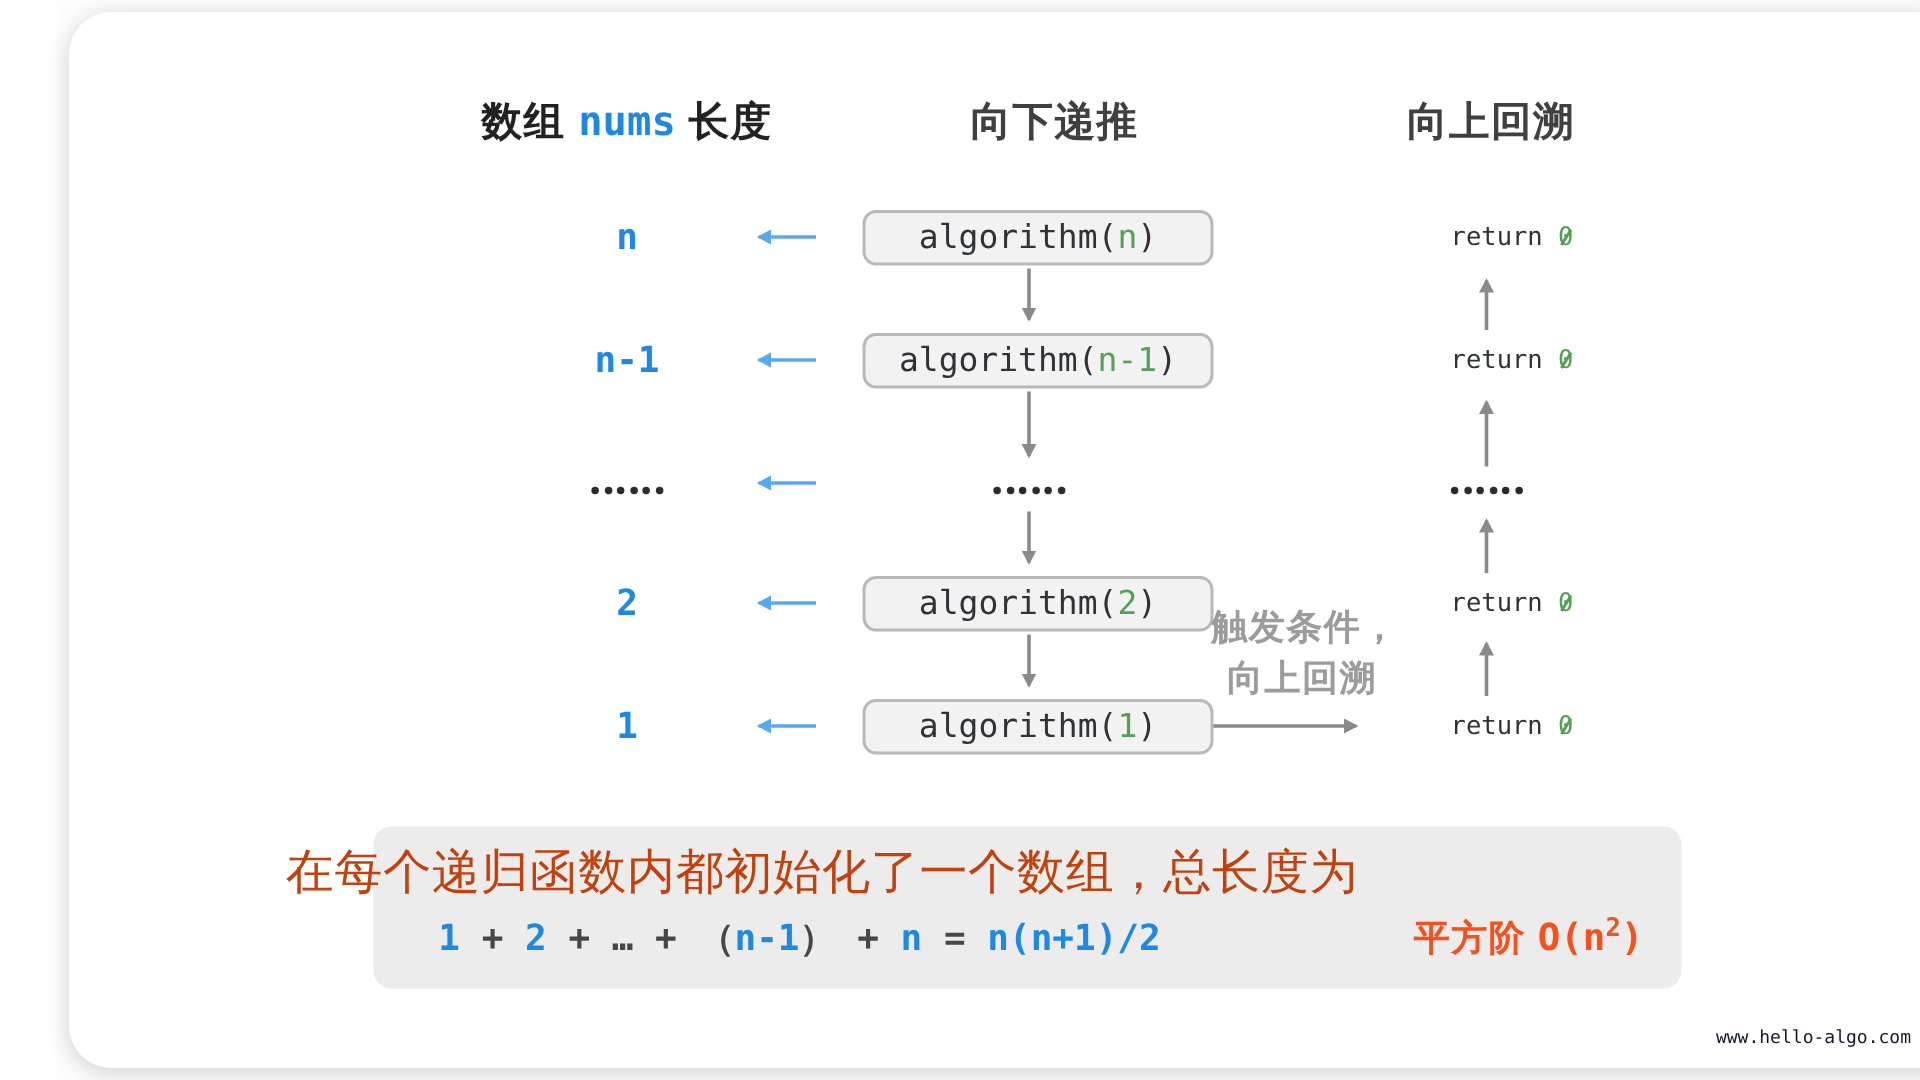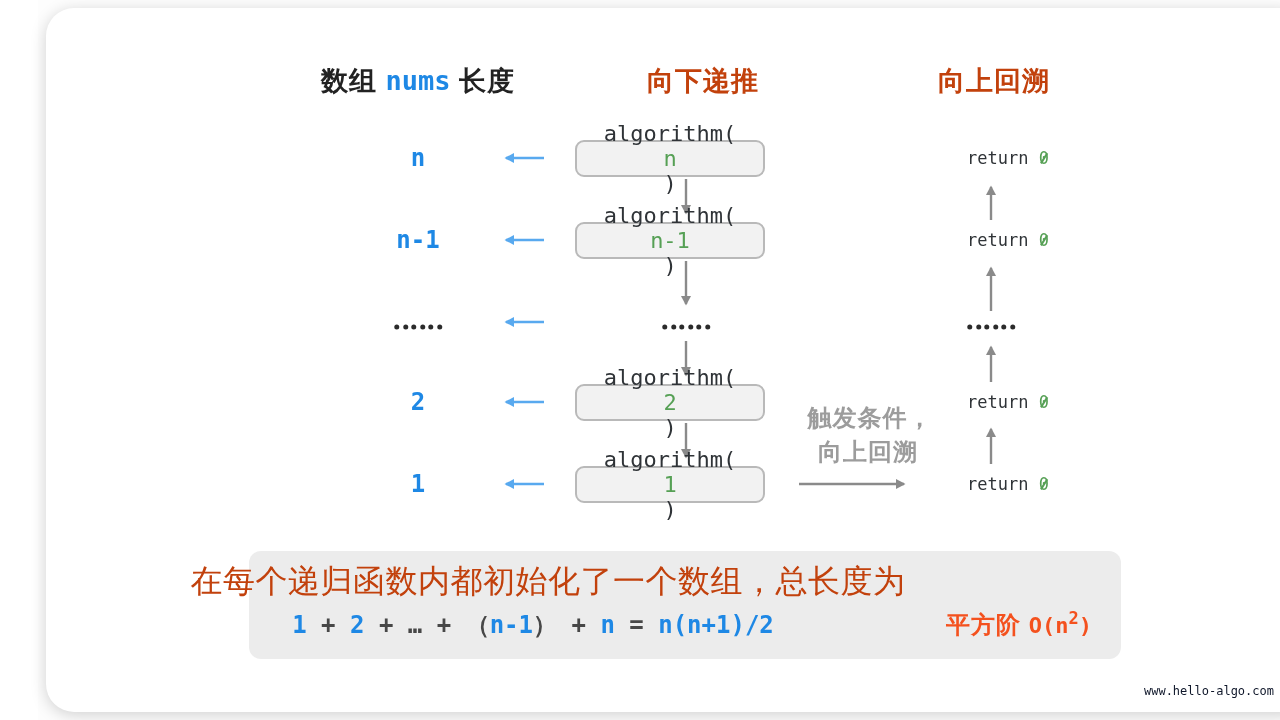--- a/index.html
+++ b/index.html
@@ -9,32 +9,32 @@
   .card {
     position:absolute; left:8px; top:8px; width:1264px; height:704px;
     background:#ffffff; border-radius:28px;
     box-shadow:0 3px 16px rgba(0,0,0,0.18);
   }
   .abs { position:absolute; transform:translate(-50%,-50%); white-space:pre; }
 
   
   .hdr { font-size:27px; font-weight:700; letter-spacing:1px; }
   .hdr-dark { color:#222222; }
-  .hdr-gray { color:#c2410c; }
+  .hdr-gray { color:#404040; }
   .hdr-code { font-family:"DejaVu Sans Mono", monospace; font-weight:700; color:#1E88E5; letter-spacing:0; }
 
   
   .idx { font-family:"DejaVu Sans Mono", monospace; font-weight:700; font-size:24px; color:#1E88E5; }
 
   
   .callbox {
-    position:absolute; left:529px; width:190px; height:37px;
+    position:absolute; left:529px; width:234px; height:37px;
     background:#f2f2f2; border:2px solid #b9b9b9; border-radius:9px;
     display:flex; align-items:center; justify-content:center;
-    font-family:"DejaVu Sans Mono", monospace; font-size:22px; color:#2f3337; white-space:pre;flex-direction:column;
+    font-family:"DejaVu Sans Mono", monospace; font-size:22px; color:#2f3337; white-space:pre;
   }
   .arg { color:#56a055; }
 
   
   .ret { font-family:"DejaVu Sans Mono", monospace; font-size:17px; color:#2f3337; }
   .zero { color:#56a055; position:relative; display:inline-block; }
   .zero::after {
     content:""; position:absolute; left:50%; top:50%; width:1.6px; height:58%;
     background:#56a055; transform:translate(-50%,-50%) rotate(32deg);
   }
@@ -52,21 +52,21 @@
     position:absolute; left:203px; top:543px; width:872px; height:108px;
     background:#ececec; border-radius:12px;
   }
   .sum-line1 { font-size:32px; color:#c2410c; letter-spacing:0.5px; }
   .formula { font-family:"DejaVu Sans Mono", monospace; font-weight:700; font-size:24px; }
   .f-blue { color:#1E88E5; }
   .f-dark { color:#474747; }
   .result-title { font-size:23px; font-weight:700; color:#333333; letter-spacing:1px; }
   .result { color:#f4511e; font-weight:700; white-space:pre; }
   .result .cjk { font-size:24px; letter-spacing:1px; }
-  .result .code { font-family:"DejaVu Sans Mono", monospace; font-size:22px; }
+  .result .code { font-family:"DejaVu Sans Mono", monospace; font-size:25px; }
   .result .sup { font-family:"DejaVu Sans Mono", monospace; font-size:17px; position:relative; top:-9px; }
 
   
   .watermark {
     position:absolute; right:36px; top:676px;
     font-family:"DejaVu Sans Mono", monospace; font-size:12px; color:#0f172a;
   }
 
   svg.overlay { position:absolute; left:0; top:0; pointer-events:none; }
 </style>

